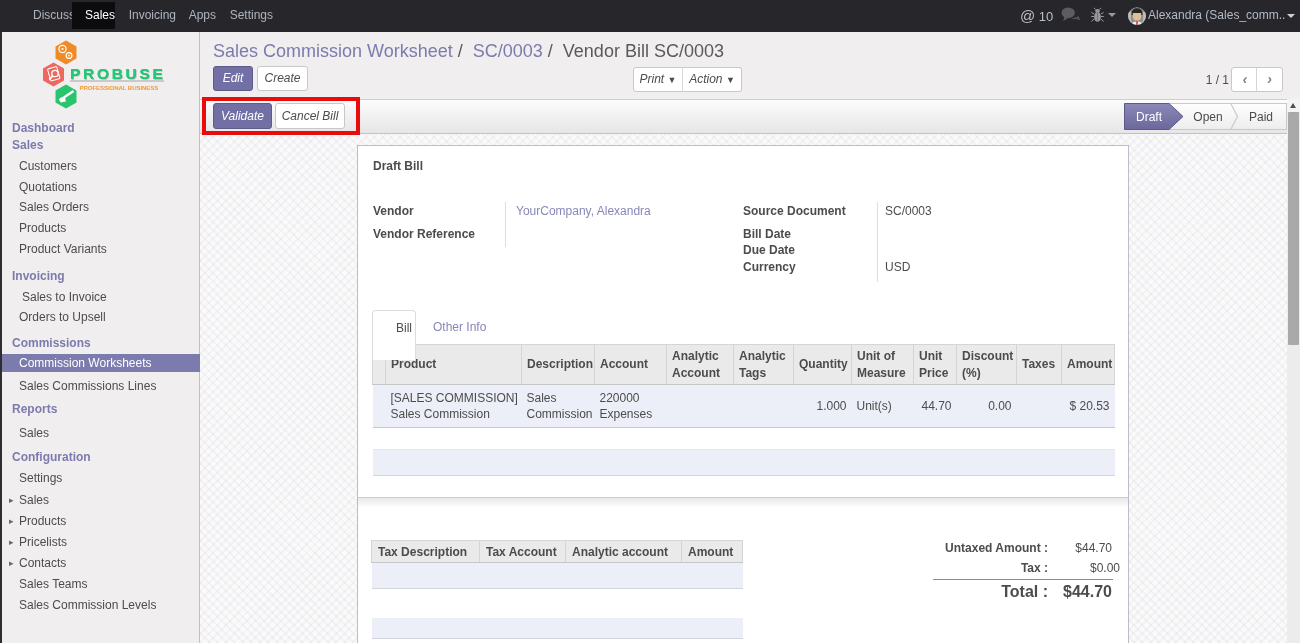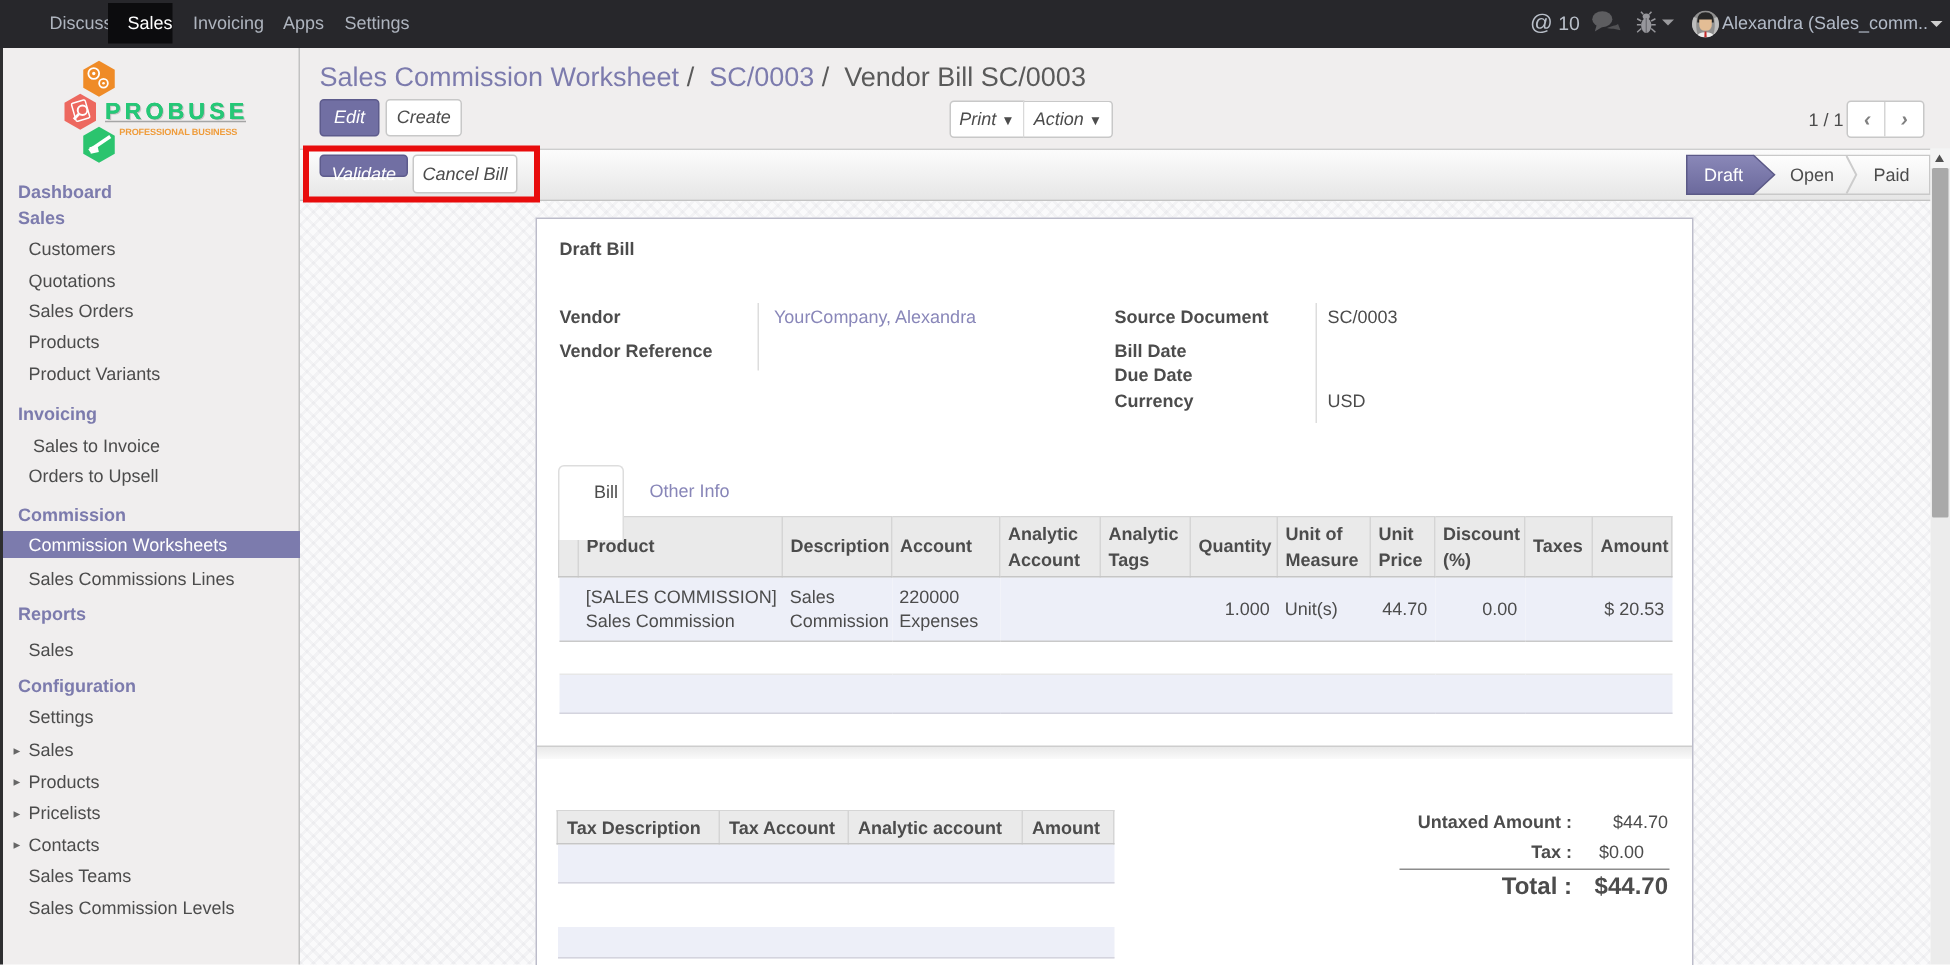--- a/index.html
+++ b/index.html
@@ -154,21 +154,21 @@
   <div class="sidehead" style="top:87px;">Dashboard</div>
   <div class="sidehead" style="top:104px;">Sales</div>
   <div class="sideitem" style="top:125px;">Customers</div>
   <div class="sideitem" style="top:146px;">Quotations</div>
   <div class="sideitem" style="top:166px;">Sales Orders</div>
   <div class="sideitem" style="top:187px;">Products</div>
   <div class="sideitem" style="top:208px;">Product Variants</div>
   <div class="sidehead" style="top:235px;">Invoicing</div>
   <div class="sideitem" style="top:256px;padding-left:20px;">Sales to Invoice</div>
   <div class="sideitem" style="top:276px;">Orders to Upsell</div>
-  <div class="sidehead" style="top:302px;">Commission</div>
+  <div class="sidehead" style="top:302px;">Commissions</div>
   <div class="sideitem sel" style="top:322px;">Commission Worksheets</div>
   <div class="sideitem" style="top:345px;">Sales Commissions Lines</div>
   <div class="sidehead" style="top:368px;">Reports</div>
   <div class="sideitem" style="top:392px;">Sales</div>
   <div class="sidehead" style="top:416px;">Configuration</div>
   <div class="sideitem" style="top:437px;">Settings</div>
   <div class="sideitem" style="top:459px;"><span class="caret-side" style="top:0;">▸</span>Sales</div>
   <div class="sideitem" style="top:480px;"><span class="caret-side" style="top:0;">▸</span>Products</div>
   <div class="sideitem" style="top:501px;"><span class="caret-side" style="top:0;">▸</span>Pricelists</div>
   <div class="sideitem" style="top:522px;"><span class="caret-side" style="top:0;">▸</span>Contacts</div>
@@ -182,21 +182,21 @@
 <div class="btn btn-white abs" style="left:257px; top:66px; width:51px; height:25px; line-height:23px;">Create</div>
 <div class="btn btn-white abs" style="left:633px; top:67px; width:50px; height:25px; line-height:23px; border-radius:3px 0 0 3px;">Print <span style="font-size:9px;">▼</span></div>
 <div class="btn btn-white abs" style="left:682px; top:67px; width:60px; height:25px; line-height:23px; border-radius:0 3px 3px 0; border-left:1px solid #d9d9d9;">Action <span style="font-size:9px;">▼</span></div>
 <div class="abs" style="left:1195px; top:68px; width:34px; text-align:right; line-height:24px;">1 / 1</div>
 <div class="btn btn-white abs" style="left:1231px; top:67px; width:52px; height:25px;">
     <span style="position:absolute;left:0;top:0;width:26px;line-height:23px;color:#808080;font-size:14px;font-weight:bold;">‹</span>
     <span style="position:absolute;right:0;top:0;width:26px;line-height:23px;color:#808080;font-size:14px;font-weight:bold;border-left:1px solid #d5d5d5;">›</span>
   </div>
 
 <div id="statusbar"></div>
-<div class="btn btn-purple abs" style="left:213px; top:103px; width:59px; height:15px; line-height:24px; z-index:31;">Validate</div>
+<div class="btn btn-purple abs" style="left:213px; top:103px; width:59px; height:26px; line-height:24px; z-index:31;">Validate</div>
 <div class="btn btn-white abs" style="left:275px; top:103px; width:70px; height:26px; line-height:24px; z-index:31;">Cancel Bill</div>
 <div id="redbox"></div>
 
 <svg class="abs" style="left:1124px; top:103px; z-index:5;" width="163" height="27" viewBox="0 0 163 27">
   <defs>
     <linearGradient id="gwhite" x1="0" y1="0" x2="0" y2="1">
       <stop offset="0" stop-color="#fefefe"></stop>
         <stop offset="1" stop-color="#ededed"></stop>
     </linearGradient>
     <linearGradient id="gpurp" x1="0" y1="0" x2="0" y2="1">
@@ -310,21 +310,21 @@
       </tr>
   <tr class="lav" style="height:21px;">
         <td colspan="4"></td>
       </tr>
 </tbody>
   </table>
 
 <div class="flabel" style="left:848px; top:540px; width:200px; text-align:right;">Untaxed Amount :</div>
 <div class="fval" style="left:1012px; top:540px; width:100px; text-align:right;">$44.70</div>
 <div class="flabel" style="left:848px; top:560px; width:200px; text-align:right;">Tax :</div>
-<div class="fval" style="left:996px; top:560px; width:100px; text-align:right;">$0.00</div>
+<div class="fval" style="left:1020px; top:560px; width:100px; text-align:right;">$0.00</div>
 <div class="abs" style="left:933px; top:579px; width:180px; height:1px; background:#8c8c8c;"></div>
 <div class="flabel" style="left:848px; top:582px; width:200px; text-align:right; font-size:16px; line-height:19px;">Total :</div>
 <div class="fval" style="left:1012px; top:582px; width:100px; text-align:right; font-size:16px; font-weight:bold; line-height:19px;">$44.70</div>
 
 <div id="sbar">
   <div class="btnup">
       <div class="arr"></div>
     </div>
   <div class="thumb"></div>
 </div>

